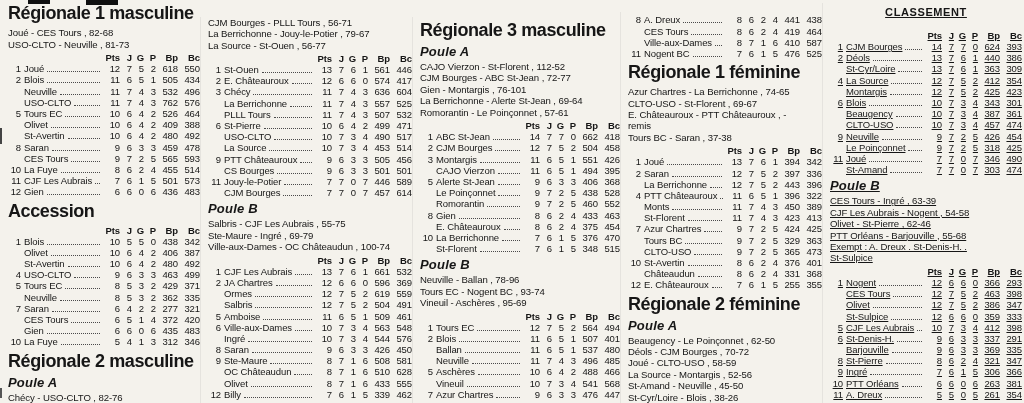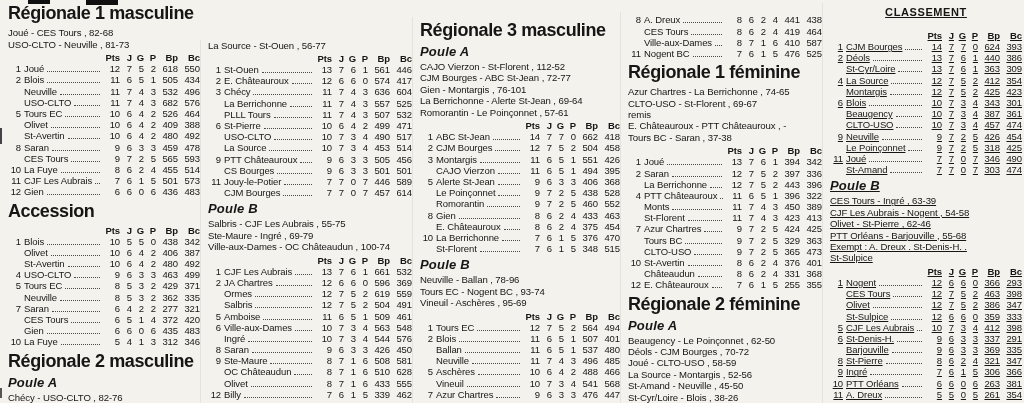--- a/index.html
+++ b/index.html
@@ -112,21 +112,21 @@
           <div class="trow">
             <span class="rk"></span>
             <span class="nmflex">
               <span class="nm">USO-CLTO</span>
               <span class="dots"></span>
             </span>
             <span class="num">11</span>
             <span class="num">7</span>
             <span class="num">4</span>
             <span class="num">3</span>
-            <span class="num">682</span>
+            <span class="num">762</span>
             <span class="num">576</span>
           </div>
           <div class="trow">
             <span class="rk">5</span>
             <span class="nmflex">
               <span class="nm">Tours EC</span>
               <span class="dots"></span>
             </span>
             <span class="num">10</span>
             <span class="num">6</span>
@@ -370,20 +370,22 @@
             <span class="num">3</span>
             <span class="num">312</span>
             <span class="num">346</span>
           </div>
         </div>
         <div class="title">Régionale 2 masculine</div>
         <div class="poule">Poule A</div>
         <div class="res">Chécy  - USO-CLTO , 82-76</div>
       </div>
     <div class="col c1">
+        <div class="res">CJM Bourges  - PLLL Tours , 56-71</div>
+        <div class="res">La Berrichonne  - Jouy-le-Potier , 79-67</div>
         <div class="res">La Source  - St-Ouen , 56-77</div>
         <div class="tbl">
           <div class="trow thead">
             <span class="rk"></span>
             <span class="nmflex">
               <span class="nm"></span>
             </span>
             <span class="num">Pts</span>
             <span class="num">J</span>
             <span class="num">G</span>
@@ -1049,22 +1051,22 @@
             <span class="num">6</span>
             <span class="num">1</span>
             <span class="num">5</span>
             <span class="num">476</span>
             <span class="num">525</span>
           </div>
         </div>
         <div class="title">Régionale 1 féminine</div>
         <div class="res">Azur Chartres  - La Berrichonne , 74-65</div>
         <div class="res">CLTO-USO  - St-Florent , 69-67</div>
+        <div class="res">E. Châteauroux  - PTT Châteauroux , -</div>
         <div class="res">remis</div>
-        <div class="res">E. Châteauroux  - PTT Châteauroux , -</div>
         <div class="res">Tours BC  - Saran , 37-38</div>
         <div class="tbl">
           <div class="trow thead">
             <span class="rk"></span>
             <span class="nmflex">
               <span class="nm"></span>
             </span>
             <span class="num">Pts</span>
             <span class="num">J</span>
             <span class="num">G</span>

